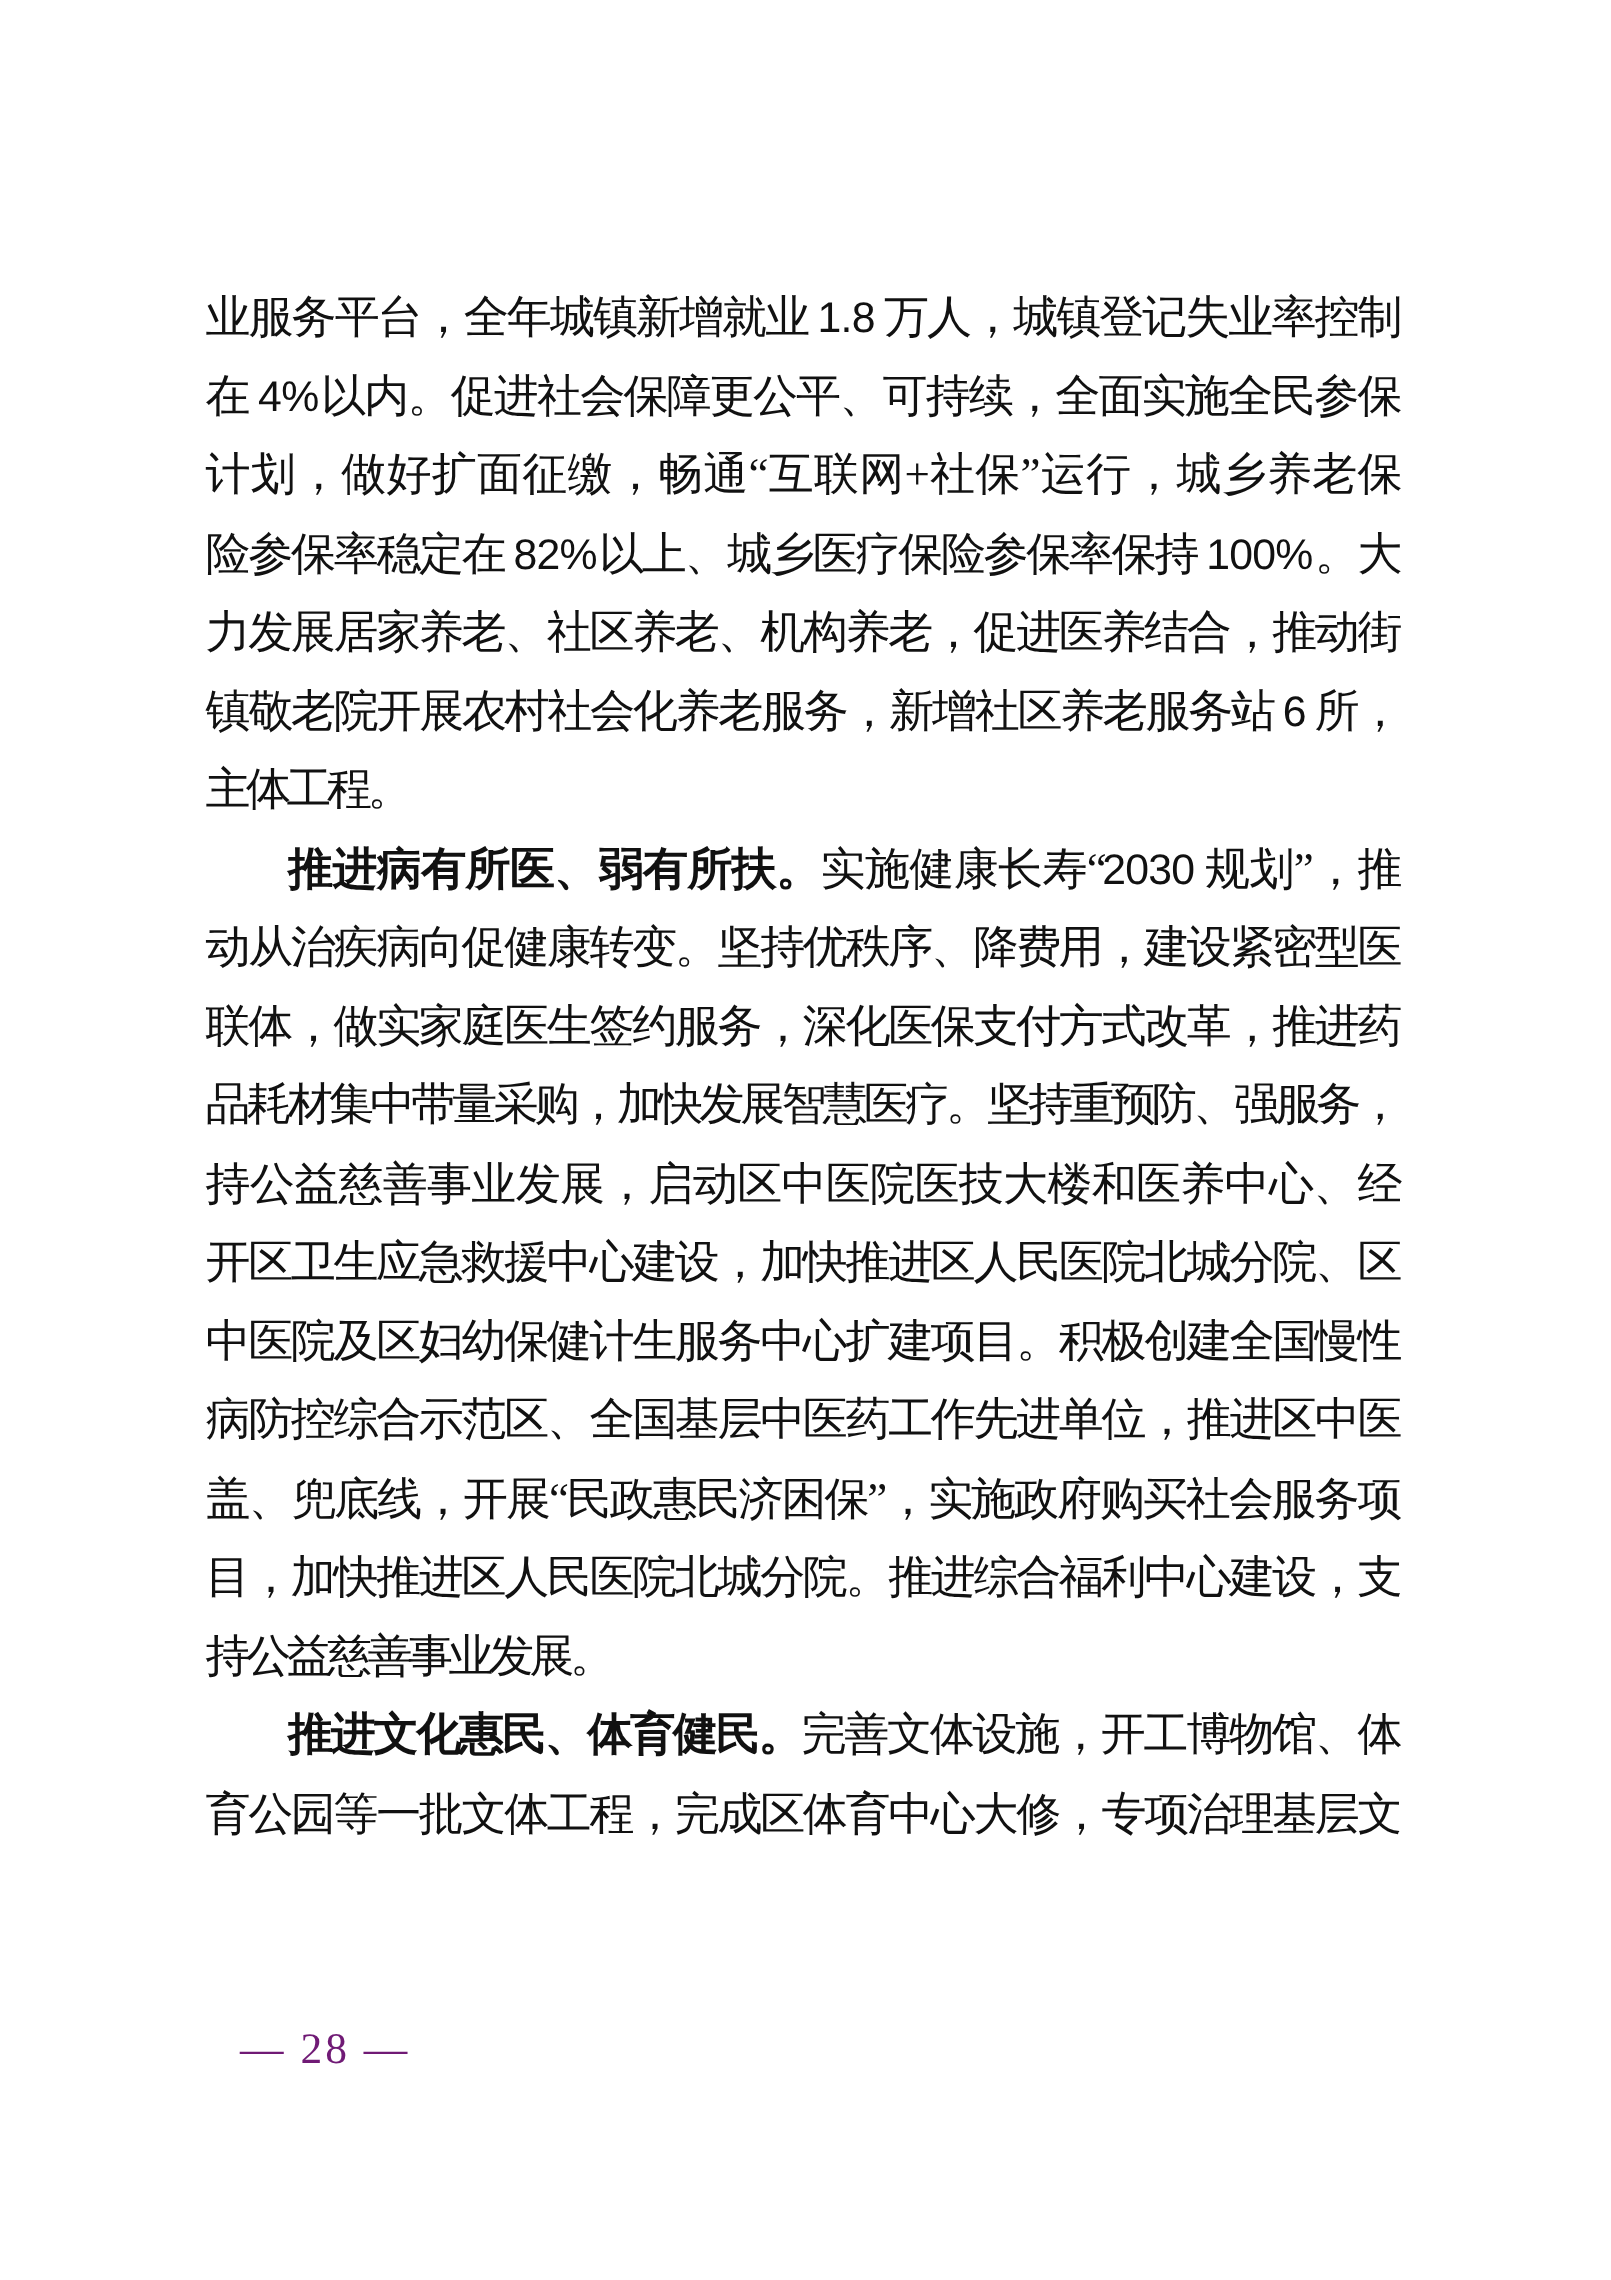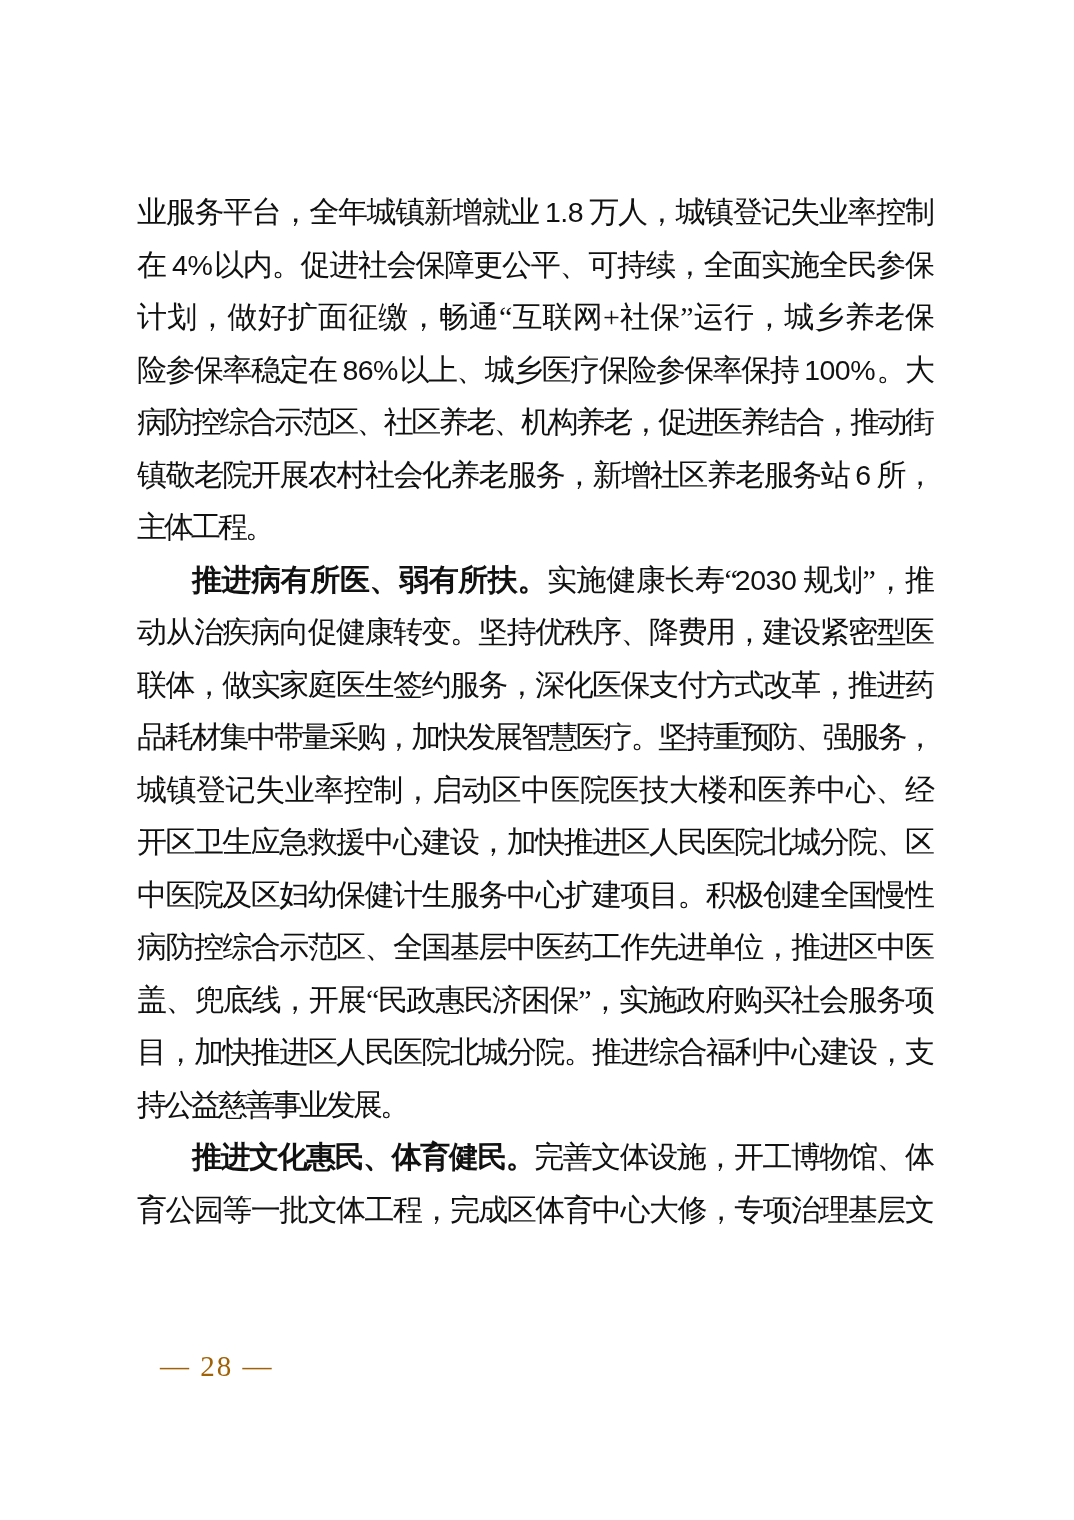--- a/index.html
+++ b/index.html
@@ -47,43 +47,43 @@
     letter-spacing: -0.5px;
     font-size: 0.95em;
   }
   .page-number {
     position: absolute;
     left: 160px;
     top: 1344px;
     font-size: 29px;
     line-height: 44px;
     letter-spacing: 2px;
-    color: #a16207;
+    color: #701a75;
     font-family: "Liberation Serif", serif;
   }
 </style>
 </head>
 <body>
 
 <div class="page">
   <div class="text-block">
 
     <div class="cn-line num-host">业服务平台，全年城镇新增就业 <span class="num">1.8</span> 万人，城镇登记失业率控制</div>
     <div class="cn-line num-host">在 <span class="num">4%</span>以内。促进社会保障更公平、可持续，全面实施全民参保</div>
     <div class="cn-line num-host">计划，做好扩面征缴，畅通“互联网+社保”运行，城乡养老保</div>
-    <div class="cn-line num-host">险参保率稳定在 <span class="num">86%</span>以上、城乡医疗保险参保率保持 <span class="num">100%</span>。大</div>
-    <div class="cn-line num-host">病防控综合示范区、社区养老、机构养老，促进医养结合，推动街</div>
+    <div class="cn-line num-host">险参保率稳定在 <span class="num">82%</span>以上、城乡医疗保险参保率保持 <span class="num">100%</span>。大</div>
+    <div class="cn-line num-host">力发展居家养老、社区养老、机构养老，促进医养结合，推动街</div>
     <div class="cn-line num-host">镇敬老院开展农村社会化养老服务，新增社区养老服务站 <span class="num">6</span> 所，</div>
     <div class="cn-line para-last num-host">主体工程。</div>
 
     <div class="cn-line para-first"><span class="lead">推进病有所医、弱有所扶。</span><span class="num-host">实施健康长寿“<span class="num">2030</span> 规划”，推</span></div>
     <div class="cn-line num-host">动从治疾病向促健康转变。坚持优秩序、降费用，建设紧密型医</div>
     <div class="cn-line num-host">联体，做实家庭医生签约服务，深化医保支付方式改革，推进药</div>
     <div class="cn-line num-host">品耗材集中带量采购，加快发展智慧医疗。坚持重预防、强服务，</div>
-    <div class="cn-line num-host">城镇登记失业率控制，启动区中医院医技大楼和医养中心、经</div>
+    <div class="cn-line num-host">持公益慈善事业发展，启动区中医院医技大楼和医养中心、经</div>
     <div class="cn-line num-host">开区卫生应急救援中心建设，加快推进区人民医院北城分院、区</div>
     <div class="cn-line num-host">中医院及区妇幼保健计生服务中心扩建项目。积极创建全国慢性</div>
     <div class="cn-line num-host">病防控综合示范区、全国基层中医药工作先进单位，推进区中医</div>
     <div class="cn-line num-host">盖、兜底线，开展“民政惠民济困保”，实施政府购买社会服务项</div>
     <div class="cn-line num-host">目，加快推进区人民医院北城分院。推进综合福利中心建设，支</div>
     <div class="cn-line para-last num-host">持公益慈善事业发展。</div>
 
     <div class="cn-line para-first"><span class="lead">推进文化惠民、体育健民。</span><span class="num-host">完善文体设施，开工博物馆、体</span></div>
     <div class="cn-line num-host">育公园等一批文体工程，完成区体育中心大修，专项治理基层文</div>
 

